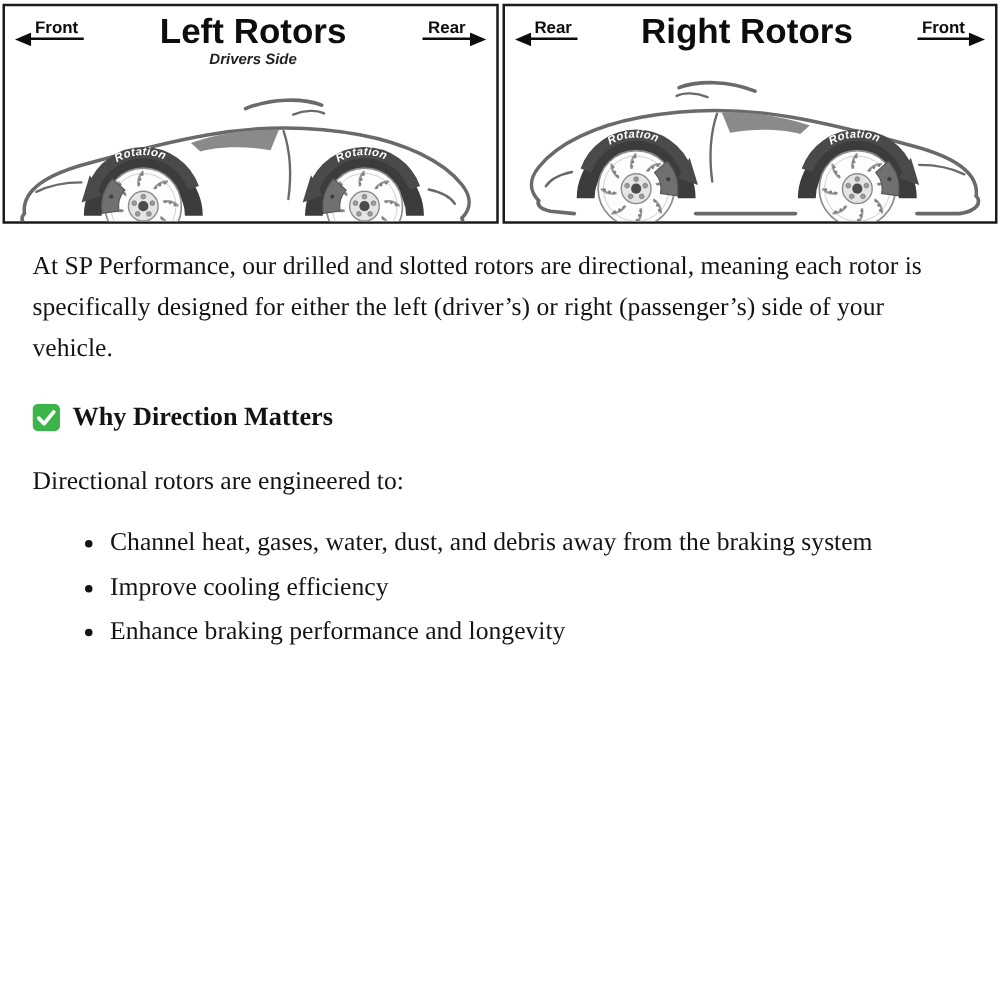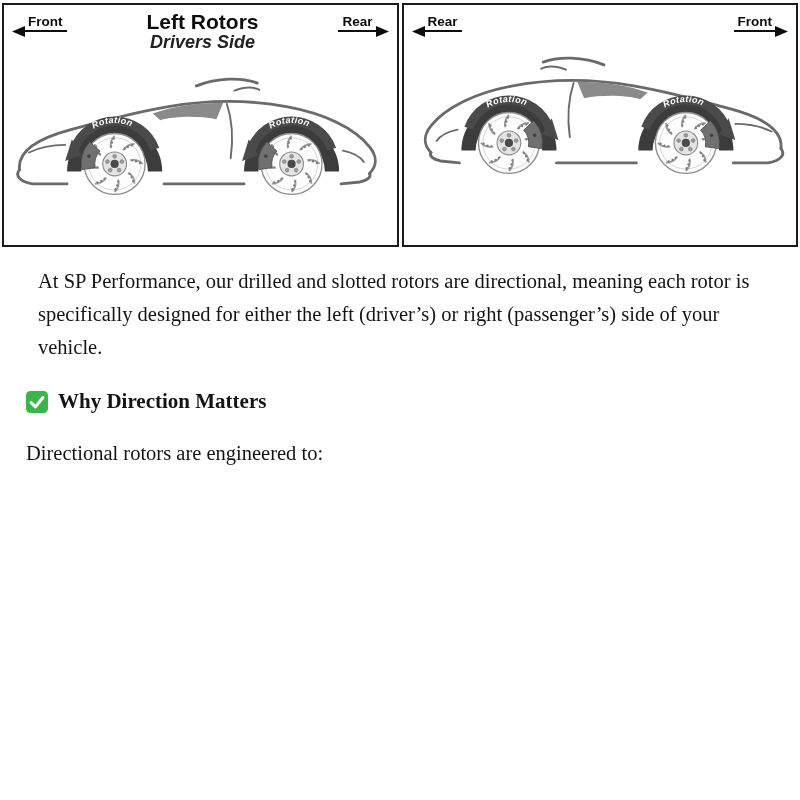--- a/index.html
+++ b/index.html
@@ -7,45 +7,45 @@
   body {
     width: 800px; height: 800px; overflow: hidden;
     font-family: "Liberation Serif", serif;
     color: #141414;
   }
 
   
   .diagram { display: flex; gap: 3px; padding: 3px 2px 0 2px; }
   .panel {
     flex: 1; border: 2px solid #1a1a1a; background: #fff;
-    padding: 4px 6px 0 6px; height: 244px; overflow: hidden;
+    padding: 4px 6px 0 6px; height: 176px; overflow: hidden;
   }
   .panel-header {
     display: flex; align-items: flex-start; justify-content: space-between;
     font-family: "Liberation Sans", sans-serif; padding: 2px 14px 0 14px;
   }
   .panel-titles { text-align: center; flex: 1; }
-  .panel-title { font-weight: bold; font-size: 21px; line-height: 1.02; color: #0d0d0d; }
-  .panel-subtitle { font-weight: bold; font-style: italic; font-size: 18px; color: #222; }
+  .panel-title { font-weight: bold; font-size: 28px; line-height: 1.02; color: #0d0d0d; }
+  .panel-subtitle { font-weight: bold; font-style: italic; font-size: 12px; color: #222; }
   .dir {
     position: relative; margin-top: 3px; height: 18px;
     display: flex; align-items: center; padding: 0 4px 2px 4px;
     font-weight: bold; font-size: 13.5px; color: #0d0d0d;
     border-bottom: 2.4px solid #0d0d0d;
   }
   .ah { position: absolute; bottom: -6.6px; }
   .ah-left { left: -12px; }
   .ah-right { right: -12px; }
 
   .car-svg { display: block; width: 100%; height: 152px; margin-top: 4px; }
   .rot-text { font: italic bold 9.5px "Liberation Sans", sans-serif; fill: #ffffff; letter-spacing: .4px; }
 
   
   .content { padding: 12px 26px 0 26px; font-size: 20.5px; line-height: 1.6; }
-  .intro { margin: 6px 0 2px 12px; }
+  .intro { margin: 6px 0 2px 0; }
   .heading {
     display: flex; align-items: center; gap: 10px;
     font-size: 21px; margin: 22px 0 2px 0;
   }
   .heading.bold { font-weight: bold; }
   .heading .icon { display: inline-flex; flex: 0 0 auto; }
   .lead { margin: 18px 0 16px 0; }
   ul { margin: 8px 0 2px 0; padding-left: 60px; list-style: disc; }
   li { margin: 3px 0; padding-left: 2px; }
 </style>
@@ -170,20 +170,21 @@
 
     <div class="panel">
       <div class="panel-header">
         <div class="dir">
           <svg class="ah ah-left" width="13" height="11" viewBox="0 0 13 11">
               <polygon points="13,0 0,5.5 13,11" fill="#0d0d0d"></polygon>
             </svg>
           <span>Rear</span>
         </div>
         <div class="panel-titles">
+          <div class="panel-title">Right Rotors</div>
         </div>
         <div class="dir">
           <span>Front</span>
           <svg class="ah ah-right" width="13" height="11" viewBox="0 0 13 11">
               <polygon points="0,0 13,5.5 0,11" fill="#0d0d0d"></polygon>
             </svg>
         </div>
       </div>
       <svg class="car-svg" viewBox="0 0 400 155">
         <g transform="translate(400,0) scale(-1,1)">
@@ -215,17 +216,22 @@
         <svg width="22" height="22" viewBox="0 0 22 22">
           <rect width="22" height="22" rx="4.5" fill="#3bb54a"></rect>
           <path d="M5 11.5 L9.3 16 L17 6.5" stroke="#fff" stroke-width="3" fill="none" stroke-linecap="round" stroke-linejoin="round"></path>
         </svg>
       </span>
       <span>Why Direction Matters</span>
     </h2>
 
     <p class="lead">Directional rotors are engineered to:</p>
 
+    <ul>
+      <li>Channel heat, gases, water, dust, and debris away from the braking system</li>
+      <li>Improve cooling efficiency</li>
+      <li>Enhance braking performance and longevity</li>
+    </ul>
 
 
 
   </div>
 </div>
 
 </body></html>

